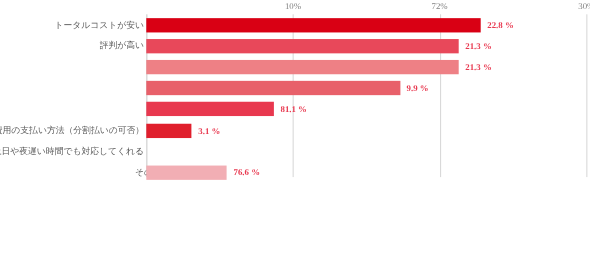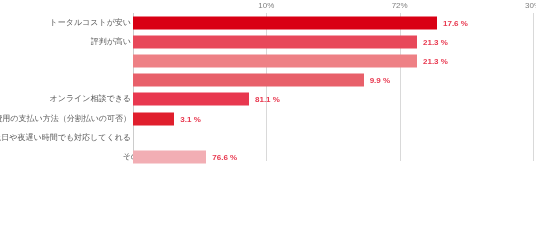--- a/index.html
+++ b/index.html
@@ -12,20 +12,21 @@
     background: #ffffff;
     font-family: "Liberation Sans", "DejaVu Sans", sans-serif;
     overflow: hidden;
   }
 
   #chart-root {
     position: relative;
     width: 536px;
     height: 173px;
     box-sizing: border-box;
+    font-family: Liberation Serif, serif;
   }
 
   
   .plot-area {
     position: absolute;
     left: 133px;
     top: 13px;
     width: 400px;
     height: 158px;
   }
@@ -107,37 +108,36 @@
     </div>
   <div id="tick-labels">
       <div class="tick-label" style="left: 266.333px;">10%</div>
       <div class="tick-label" style="left: 399.667px;">72%</div>
       <div class="tick-label" style="left: 533px;">30%</div>
     </div>
   <div id="rows">
       <div class="row" style="top: 13px;">
         <div class="row-label">トータルコストが安い</div>
         <div class="bar" style="width: 304px; background: rgb(217, 0, 20);"></div>
-        <div class="bar-value" style="left: 443px;">17.6 %</div>
+        <div class="bar-value" style="left: 443px;">22.8 %</div>
       </div>
       <div class="row" style="top: 32.2px;">
         <div class="row-label">評判が高い</div>
         <div class="bar" style="width: 284px; background: rgb(232, 72, 90);"></div>
         <div class="bar-value" style="left: 423px;">21.3 %</div>
       </div>
       <div class="row" style="top: 51.4px;">
         <div class="bar" style="width: 284px; background: rgb(238, 128, 133);"></div>
         <div class="bar-value" style="left: 423px;">21.3 %</div>
       </div>
       <div class="row" style="top: 70.6px;">
         <div class="bar" style="width: 230.667px; background: rgb(232, 96, 106);"></div>
         <div class="bar-value" style="left: 369.667px;">9.9 %</div>
       </div>
       <div class="row" style="top: 89.8px;">
-        <div class="row-label">オンライン相談できる</div>
         <div class="bar" style="width: 116px; background: rgb(232, 56, 79);"></div>
         <div class="bar-value" style="left: 255px;">81.1 %</div>
       </div>
       <div class="row" style="top: 109px;">
         <div class="row-label">費用の支払い方法（分割払いの可否）</div>
         <div class="bar" style="width: 41.3333px; background: rgb(224, 31, 45);"></div>
         <div class="bar-value" style="left: 180.333px;">3.1 %</div>
       </div>
       <div class="row" style="top: 128.2px;">
         <div class="row-label">土日や夜遅い時間でも対応してくれる</div>

